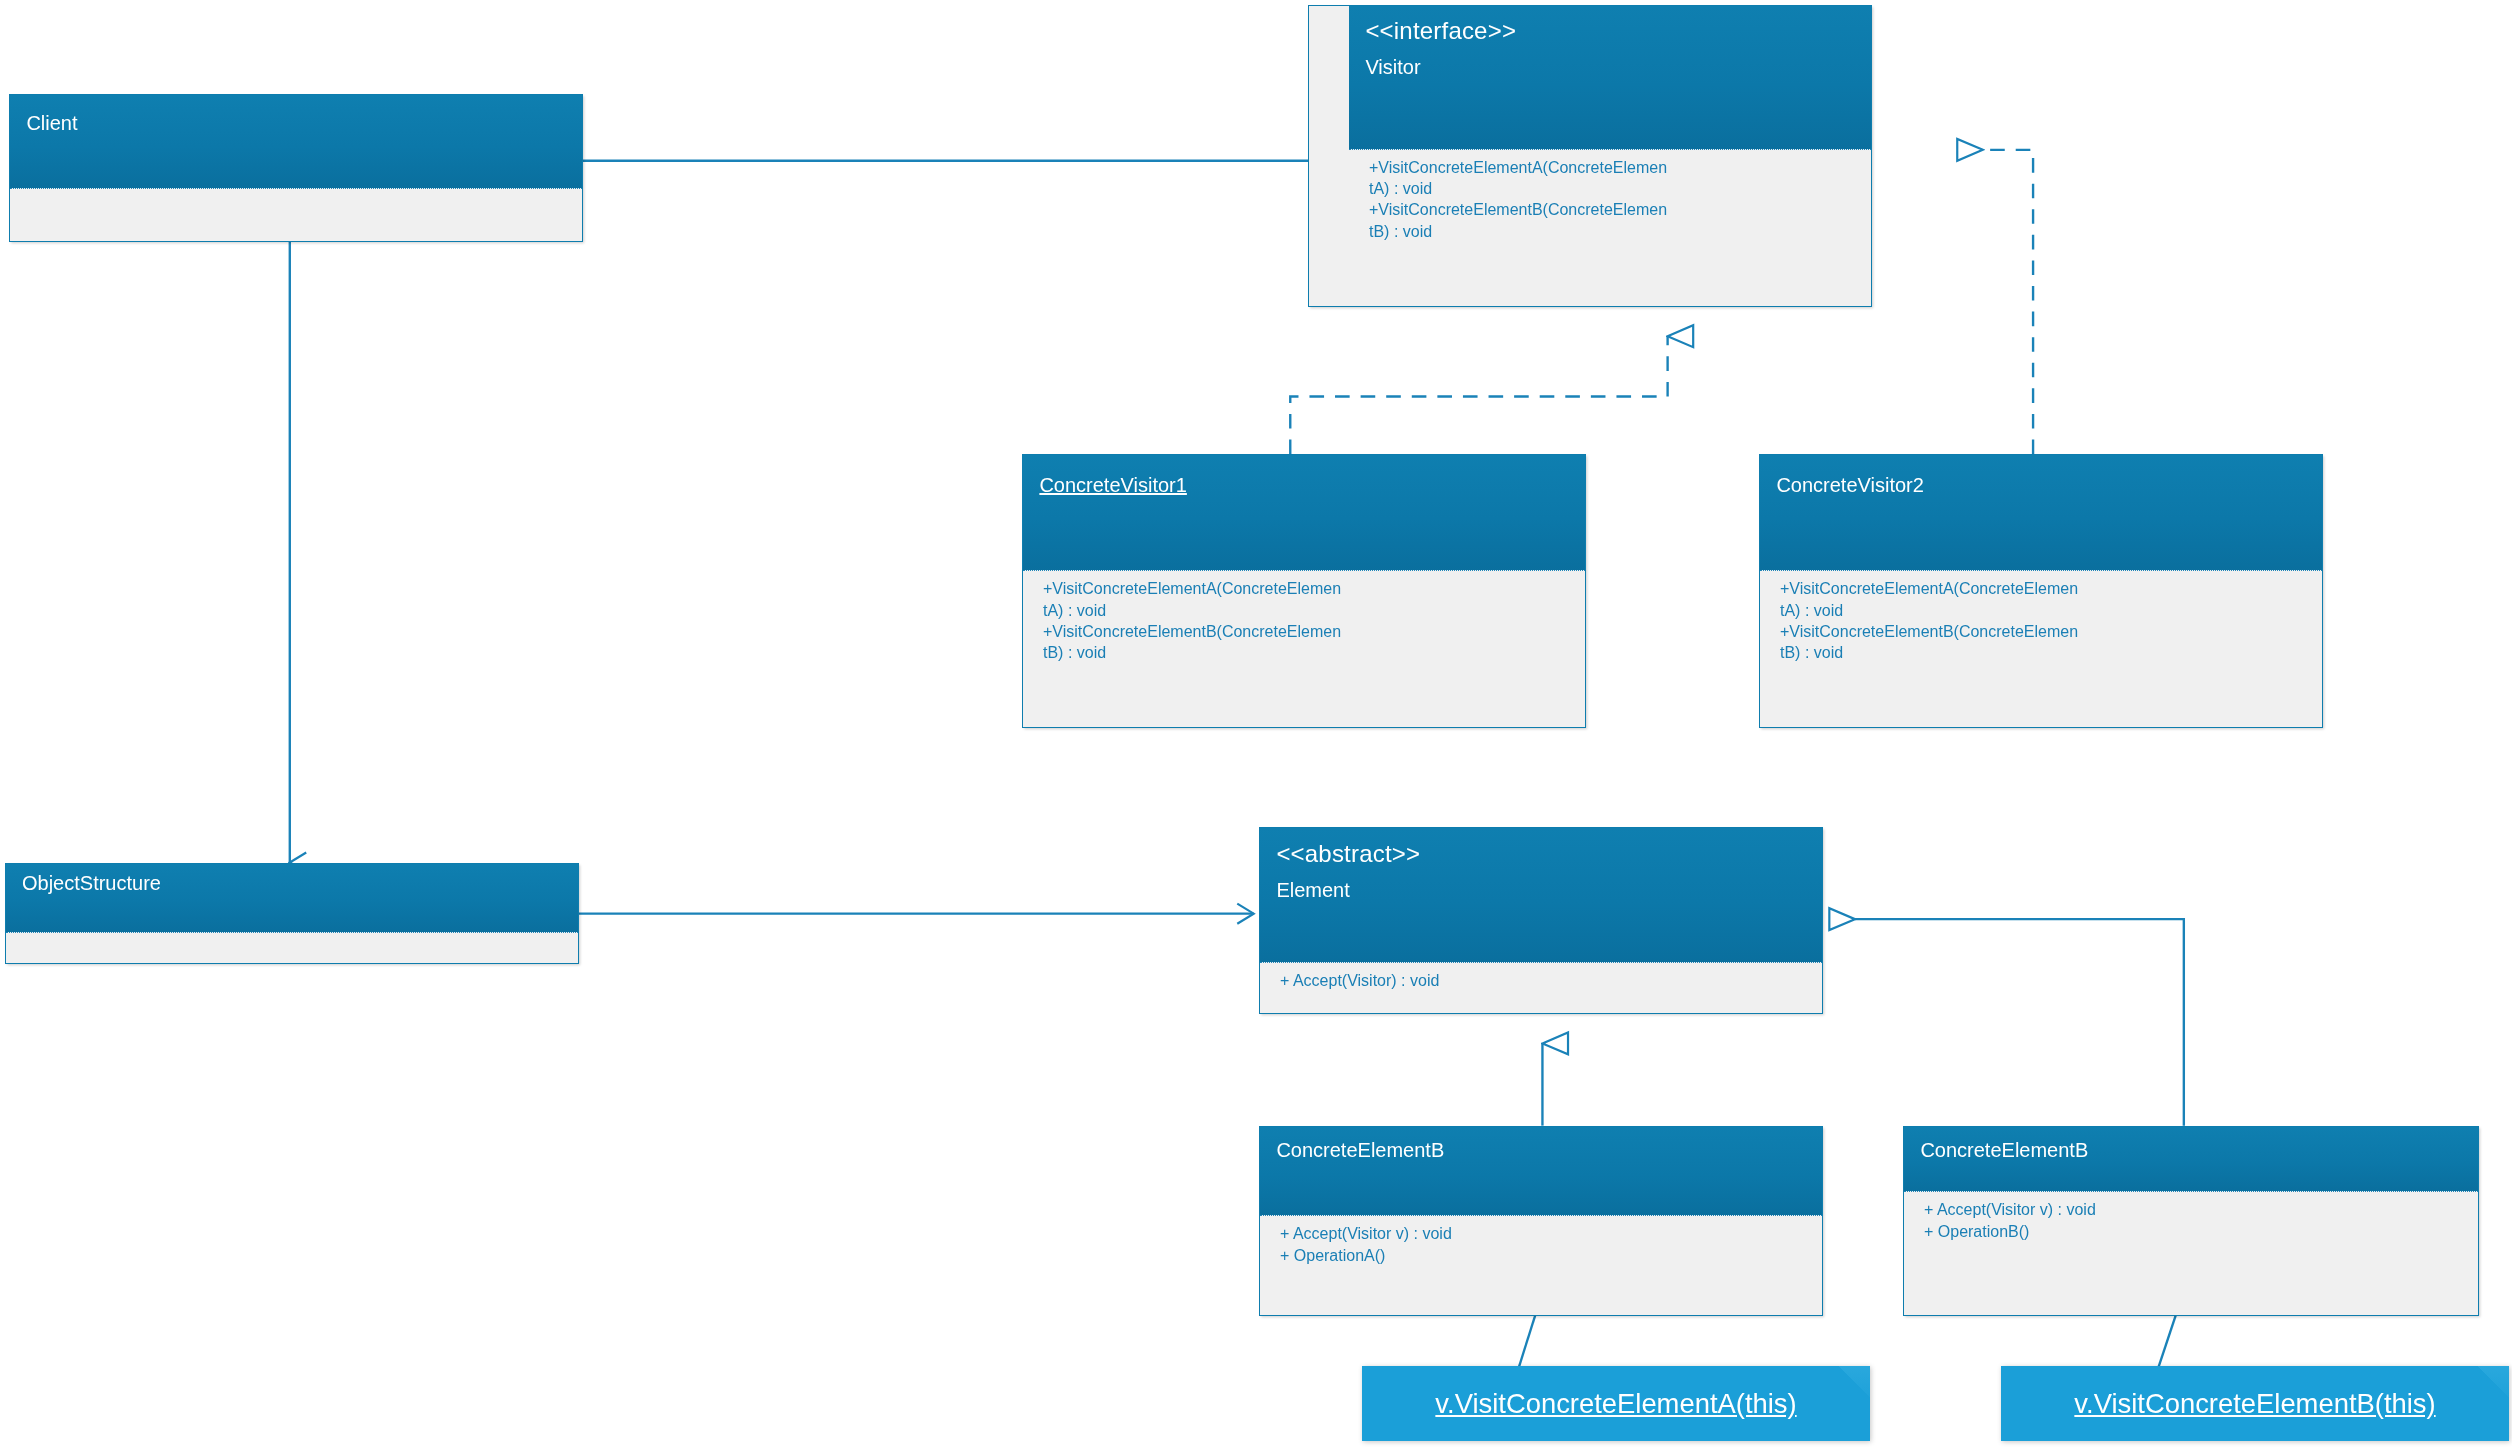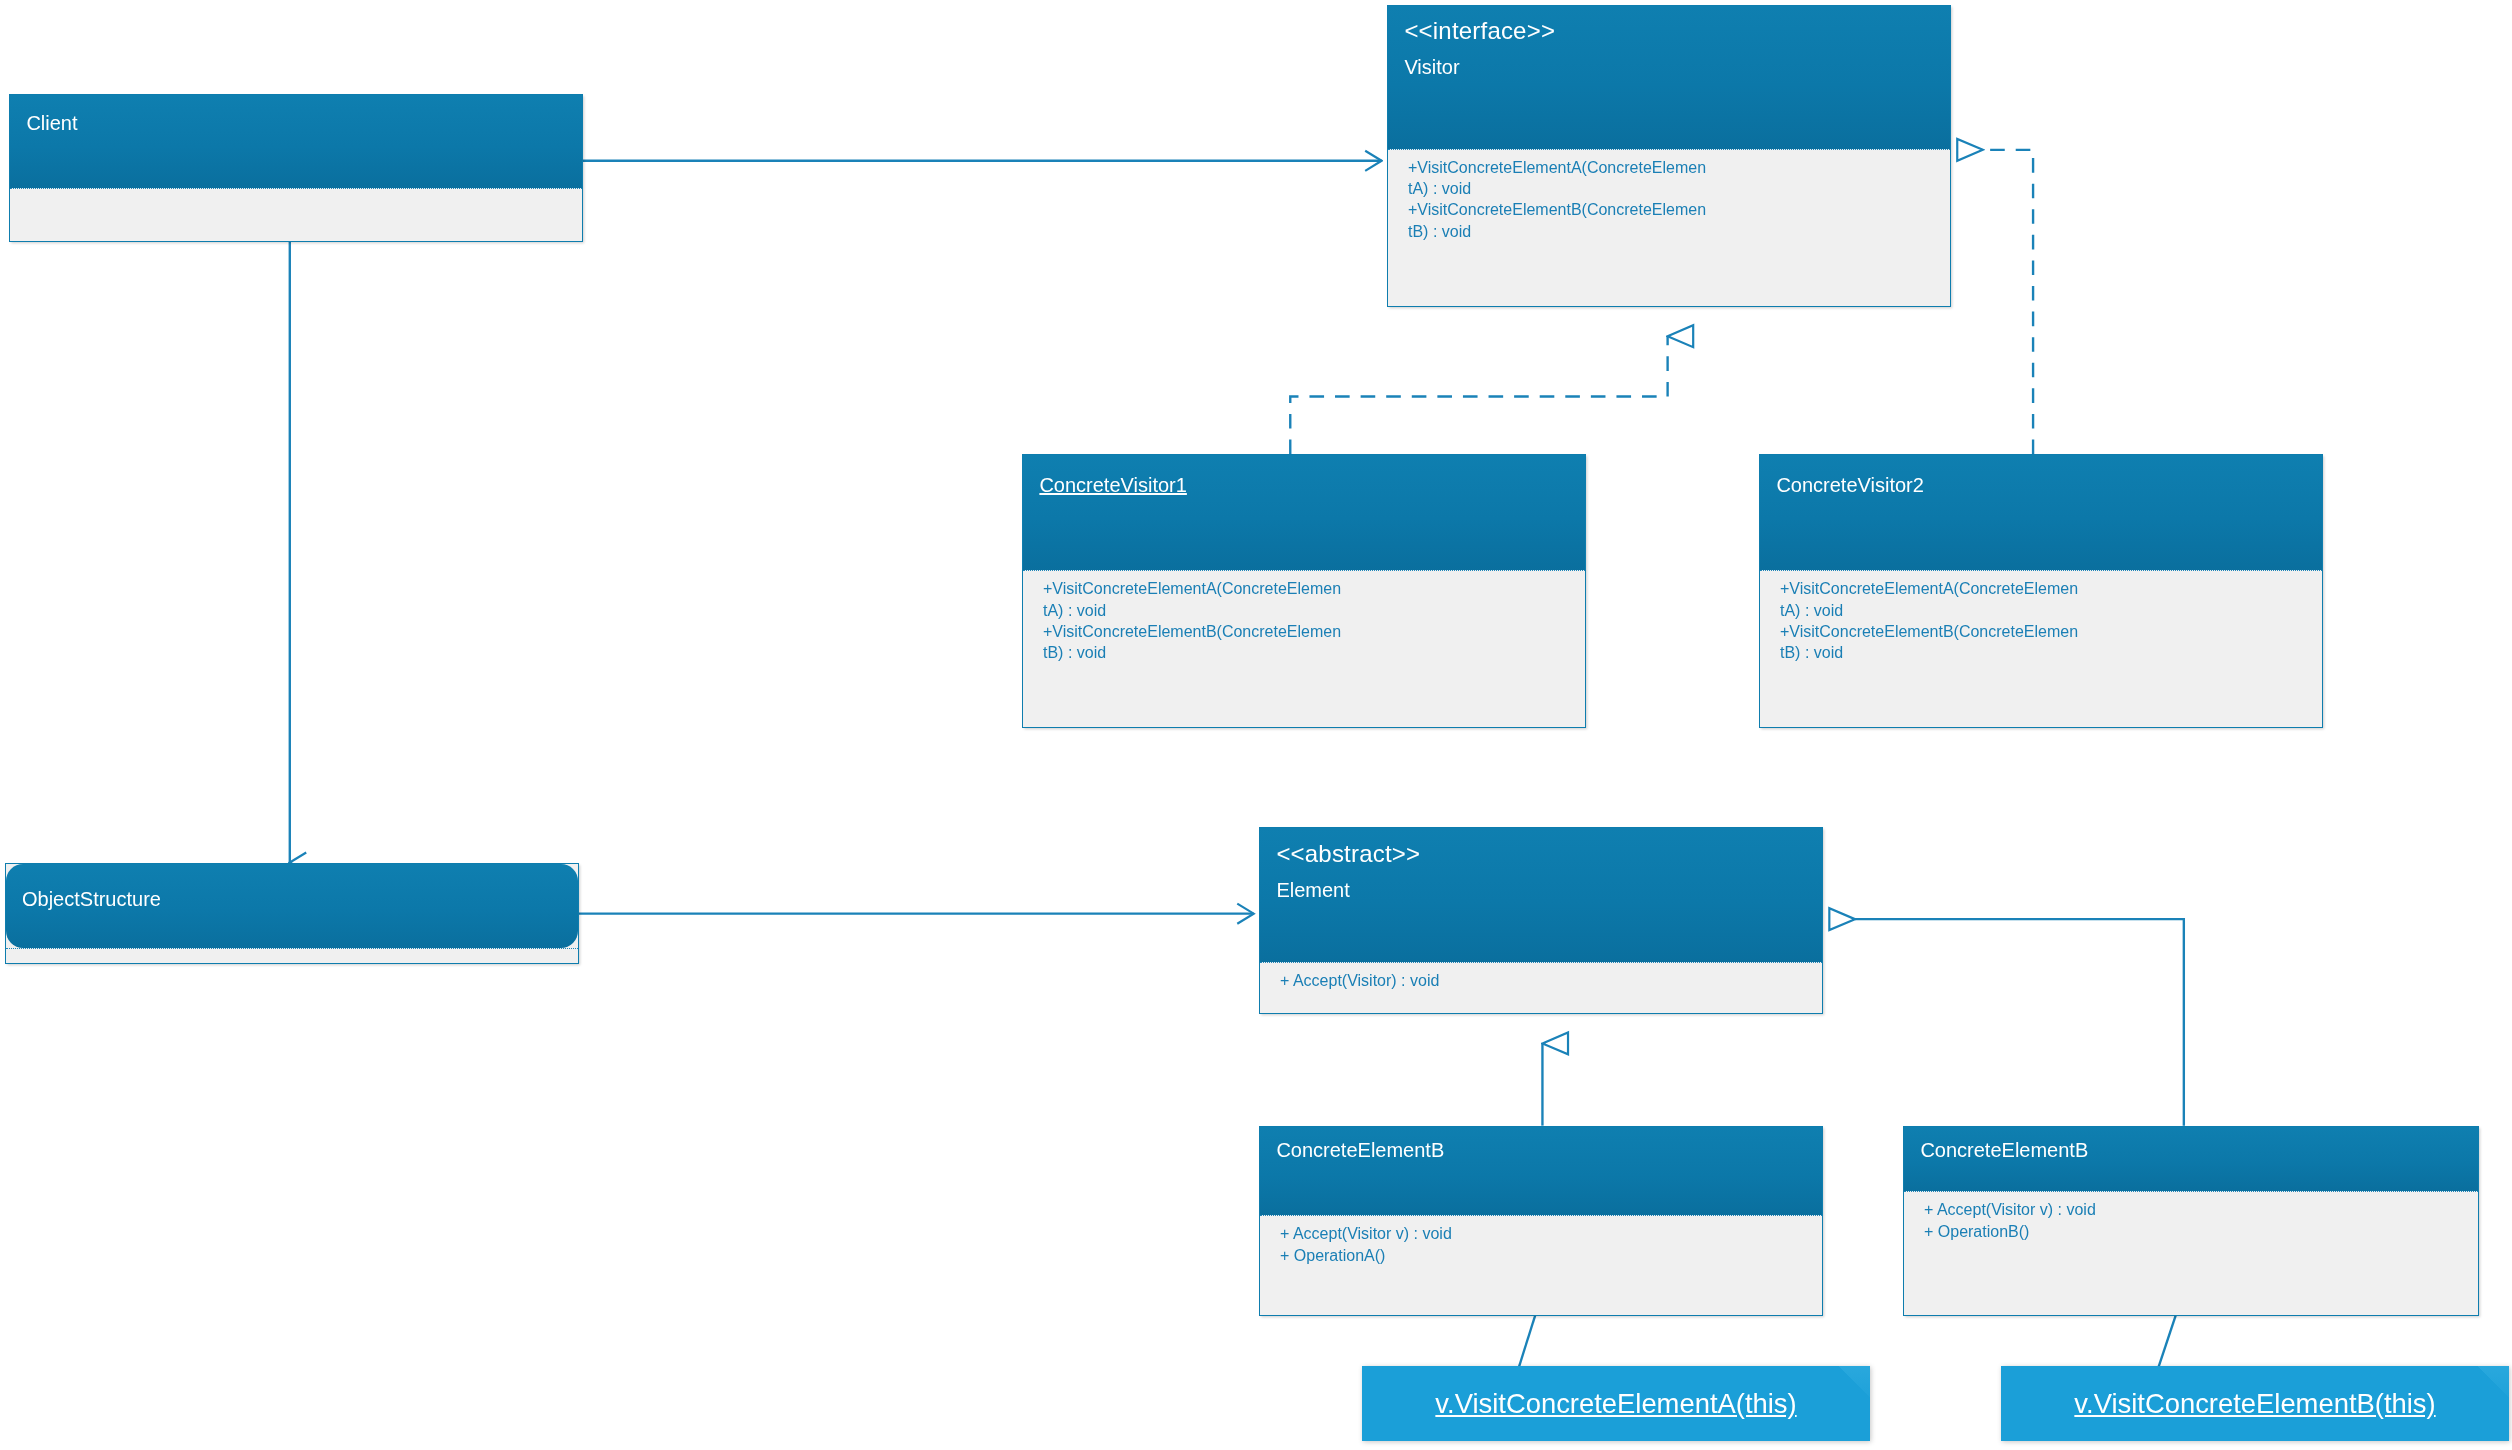--- a/index.html
+++ b/index.html
@@ -154,21 +154,21 @@
     </g>
   </svg>
 
   <div class="uml-class" style="left:9px; top:94px; width:574px; height:148px;">
     <div class="uml-header" style="height:93px; padding-top:18.3px;">
       <span class="class-name">Client</span>
     </div>
     <div class="uml-body empty"></div>
   </div>
 
-  <div class="uml-class" style="left:1387px; top:4.6px; width:564px; height:302px;">
+  <div class="uml-class" style="left:1308px; top:4.6px; width:564px; height:302px;padding-left:40px;">
     <div class="uml-header" style="height:143px;">
       <span class="stereotype">&lt;&lt;interface&gt;&gt;</span>
       <span class="class-name">Visitor</span>
     </div>
     <div class="uml-body">
       <span class="member">+VisitConcreteElementA(ConcreteElemen
 tA) : void</span>
       <span class="member">+VisitConcreteElementB(ConcreteElemen
 tB) : void</span>
     </div>
@@ -192,21 +192,21 @@
     </div>
     <div class="uml-body">
       <span class="member">+VisitConcreteElementA(ConcreteElemen
 tA) : void</span>
       <span class="member">+VisitConcreteElementB(ConcreteElemen
 tB) : void</span>
     </div>
   </div>
 
   <div class="uml-class" style="left:4.6px; top:863px; width:574px; height:101px;">
-    <div class="uml-header" style="height:84px; padding-top:25px;border-radius:17px;">
+    <div class="uml-header" style="height:68px; padding-top:9px;">
       <span class="class-name">ObjectStructure</span>
     </div>
     <div class="uml-body empty"></div>
   </div>
 
   <div class="uml-class" style="left:1259px; top:827px; width:564px; height:187px;">
     <div class="uml-header" style="height:134px;">
       <span class="stereotype">&lt;&lt;abstract&gt;&gt;</span>
       <span class="class-name">Element</span>
     </div>

